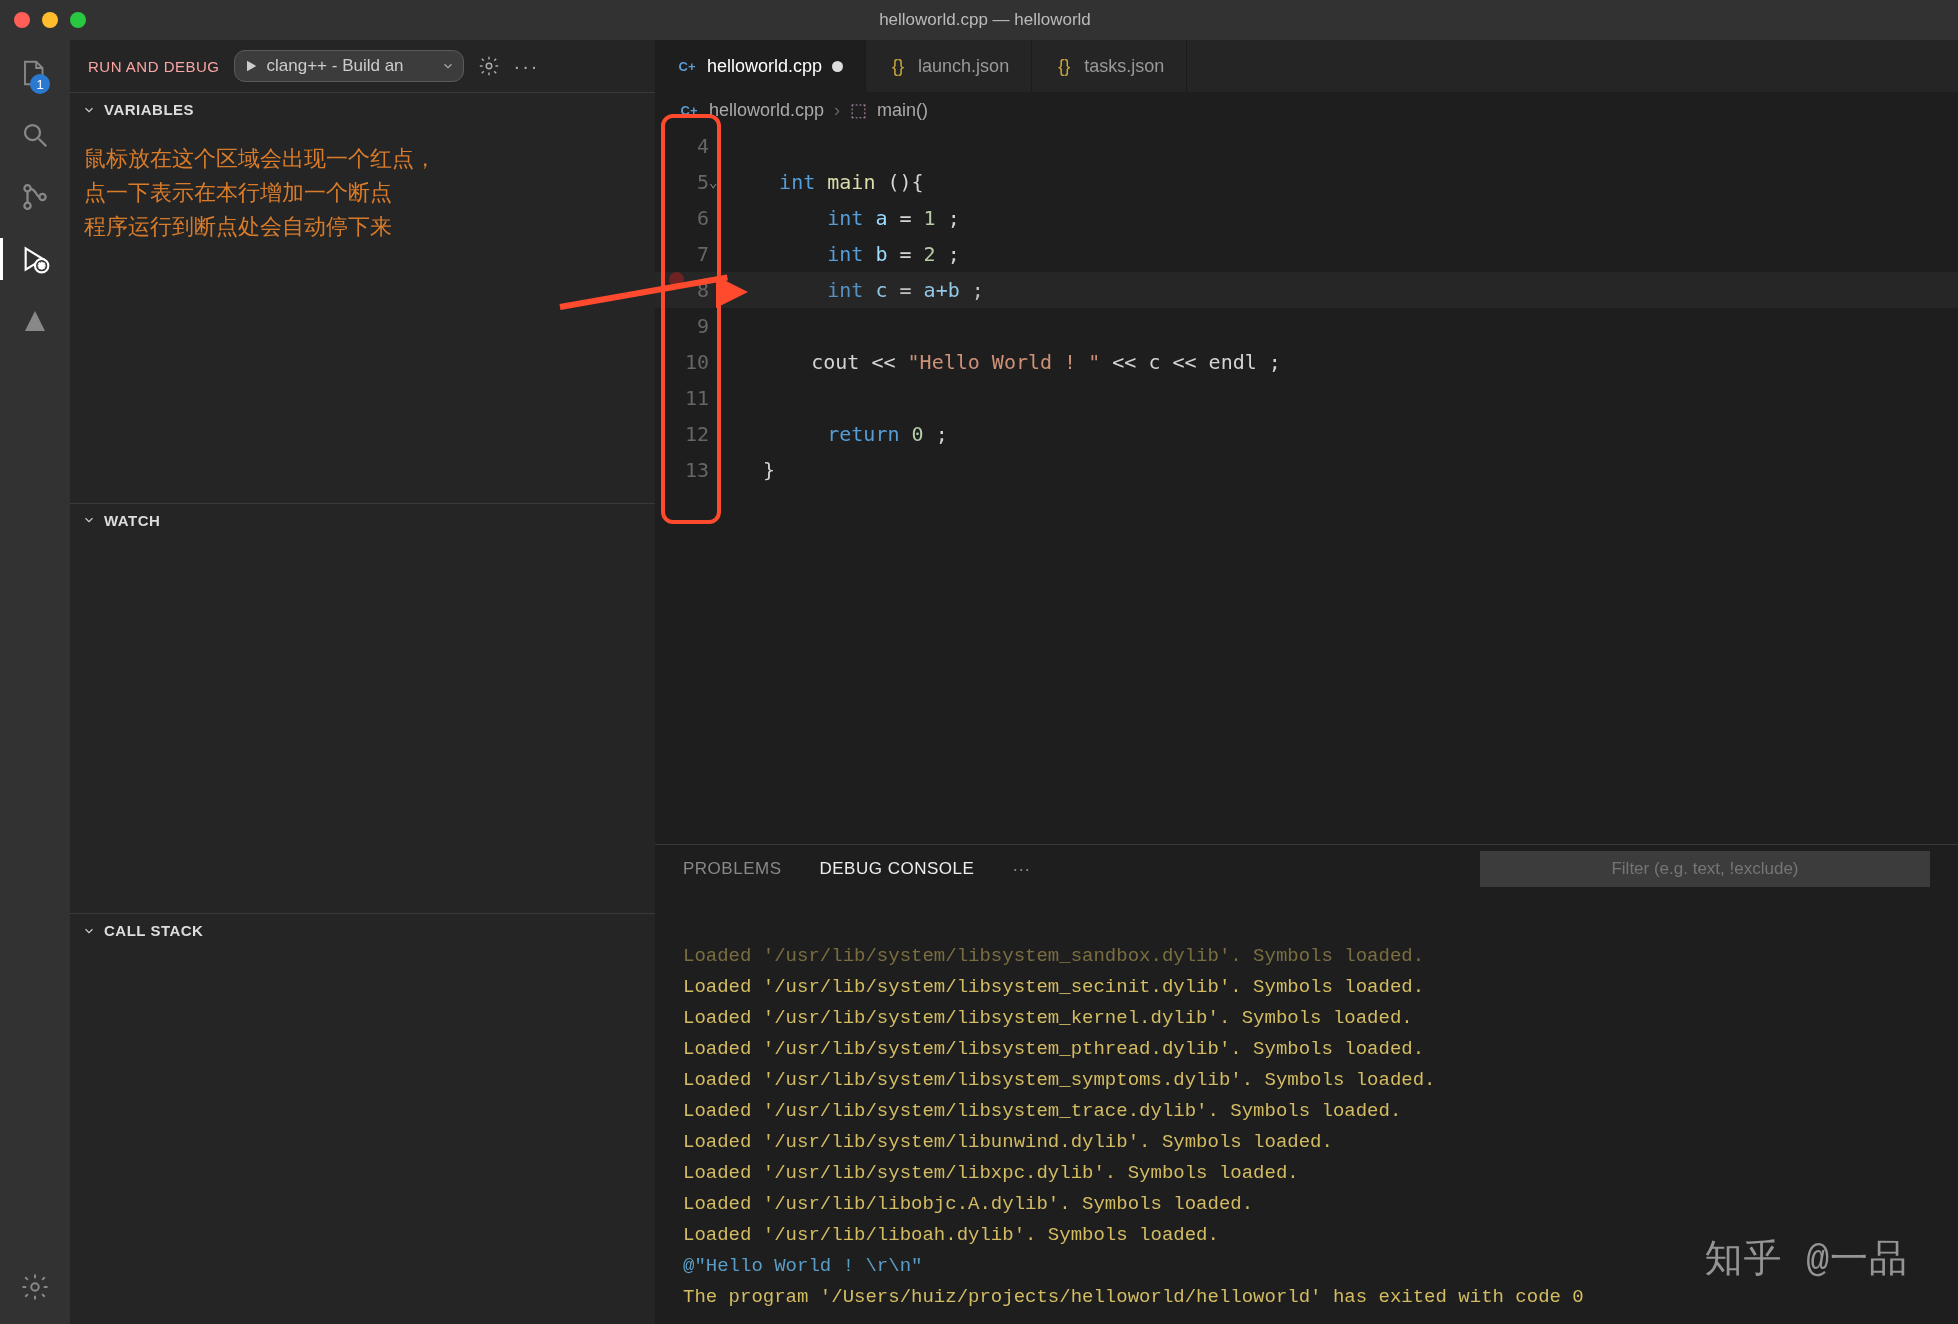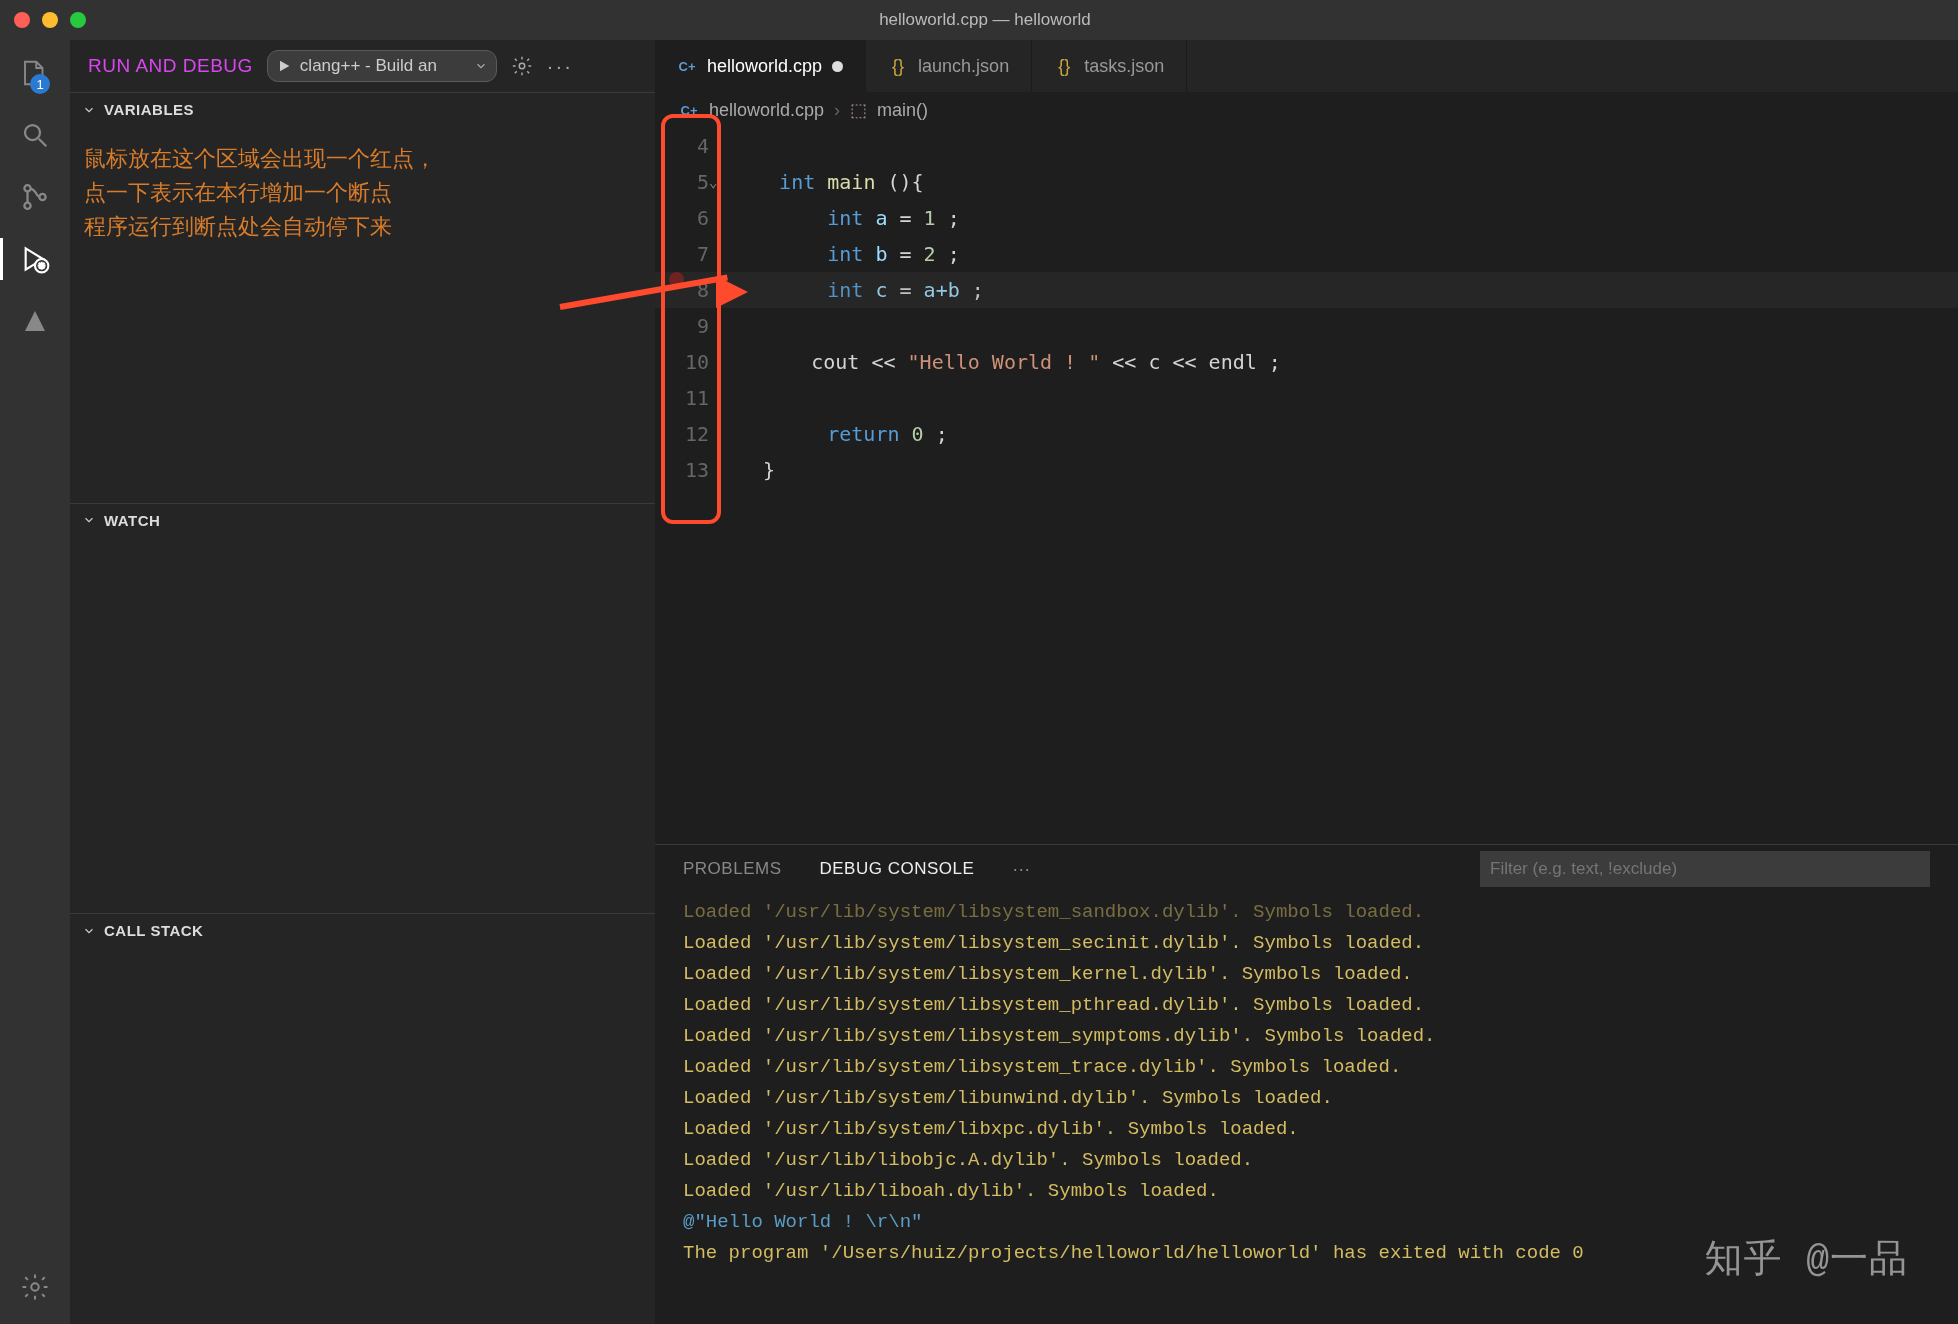--- a/index.html
+++ b/index.html
@@ -11,21 +11,21 @@
 .titletxt { flex:1; text-align:center; font-size:17px; color:#bbb; }
 .main { display:flex; height:calc(100% - 40px); }
 .activitybar { width:70px; background:#323233; display:flex; flex-direction:column; align-items:center; padding-top:16px; gap:28px; position:relative;}
 .activitybar .item { width:34px; height:34px; display:flex; align-items:center; justify-content:center; color:#888; cursor:pointer; position:relative;}
 .activitybar .item.active { color:#fff; }
 .activitybar .item.active::before{content:'';position:absolute;left:-18px;top:-4px;bottom:-4px;width:3px;background:#fff;}
 .badge { position:absolute; top:18px; right:2px; background:#2b7ad1; color:#fff; border-radius:10px; font-size:13px; min-width:20px; height:20px; display:flex; align-items:center; justify-content:center; padding:0 4px;}
 .activitybar .bottom{margin-top:auto; margin-bottom:20px;}
 .sidebar { width:585px; background:#252526; display:flex; flex-direction:column; }
 .sidehdr { height:52px; display:flex; align-items:center; padding:0 18px; gap:14px; }
-.sidehdr .title { font-size:19px; color:#d946ef; letter-spacing:.5px;}
+.sidehdr .title { font-size:15px; color:#fca5a5; letter-spacing:.5px;}
 .launchbox { display:flex; align-items:center; gap:8px; background:#3c3c3c; border:1px solid #5a5a5a; border-radius:11px; padding:2px 8px; height:32px; flex:0 0 230px;}
 .play{color:#4ec94e;}
 .launchbox span{font-size:17px;color:#ccc;white-space:nowrap;overflow:hidden;text-overflow:ellipsis;}
 .gearbtn,.morebtn{color:#aaa;cursor:pointer;}
 .section { border-top:1px solid #3a3a3a; flex-shrink:0;}
 .section.flex{flex:1;}
 .sechdr { display:flex; align-items:center; gap:8px; padding:8px 12px; font-size:15px; font-weight:600; color:#ddd; letter-spacing:.5px;}
 .chev { width:14px; height:14px; }
 .annot { padding:16px 10px 16px 14px; font-size:22px; color:#d87c2a; line-height:1.55; font-family:"PingFang SC","Microsoft YaHei",sans-serif;}
 .editor { flex:1; display:flex; flex-direction:column; background:#1e1e1e; min-width:0;}
@@ -40,25 +40,25 @@
 .breadcrumb .sep{color:#666;}
 .cube{color:#b48ead;}
 .codepane { position:relative; display:flex; flex:1; min-height:0; font-family:Menlo,Consolas,monospace; font-size:20px; }
 .gutter { width:84px; text-align:right; padding-right:30px; color:#666; line-height:36px; user-select:none; position:relative;}
 .redbox { position:absolute; left:6px; top:-14px; width:60px; height:410px; border:4px solid #ff4a2e; border-radius:12px; pointer-events:none;}
 .bpdot { position:absolute; left:14px; top:144px; width:15px; height:15px; border-radius:50%; background:#6e2222;}
 .code { flex:1; line-height:36px; white-space:pre; color:#d4d4d4; }
 .foldchev{position:absolute;left:54px;top:36px;color:#888;font-size:14px;}
 .hl{position:absolute;left:0;right:0;top:144px;height:36px;background:rgba(90,90,90,.15);}
 .kw{color:#569cd6;margin-left:16px;} .fn{color:#dcdcaa;} .num{color:#b5cea8;} .str{color:#ce9178;} .var{color:#9cdcfe;}
-.panel { height:480px; display:flex; flex-direction:column; border-top:1px solid #3a3a3a;}
+.panel { height:480px; display:flex; flex-direction:column; border-top:1px solid #3a3a3a;gap:44px;}
 .ptabs { height:48px; display:flex; align-items:center; padding:0 28px; gap:38px; font-size:17px; color:#888;}
 .ptabs .pt{cursor:pointer;letter-spacing:.5px;}
 .ptabs .pt.active{color:#eee;}
-.pfilter { margin-left:auto; background:#3c3c3c; border:none; color:#ccc; padding:8px 10px; font-size:17px; width:450px;}
+.pfilter { margin-left:auto; background:#3c3c3c; border:none; color:#ccc; padding:8px 0; font-size:17px; width:450px;text-align:center;}
 .console { flex:1; overflow:hidden; padding:4px 28px; font-family:Liberation Mono, monospace; font-size:19px; line-height:31px;}
 .console .y{color:#d4bc62;} .console .b{color:#5a9dc6;}
 .arrow{position:absolute;left:560px;top:304px;width:190px;height:12px;pointer-events:none;z-index:5;}
 .arrow .line{position:absolute;left:0;top:0;width:170px;height:6px;background:#ff4a2e;transform-origin:left center;transform:rotate(-10deg);}
 .arrow .head{position:absolute;right:2px;top:-28px;width:0;height:0;border-left:32px solid #ff4a2e;border-top:16px solid transparent;border-bottom:16px solid transparent;}
 .watermark{position:absolute;right:50px;bottom:40px;font-size:38px;color:#aaa;font-family:Liberation Mono, monospace;opacity:.85;letter-spacing:1px;}
 svg{display:block;}
 </style>
 </head>
 <body>

